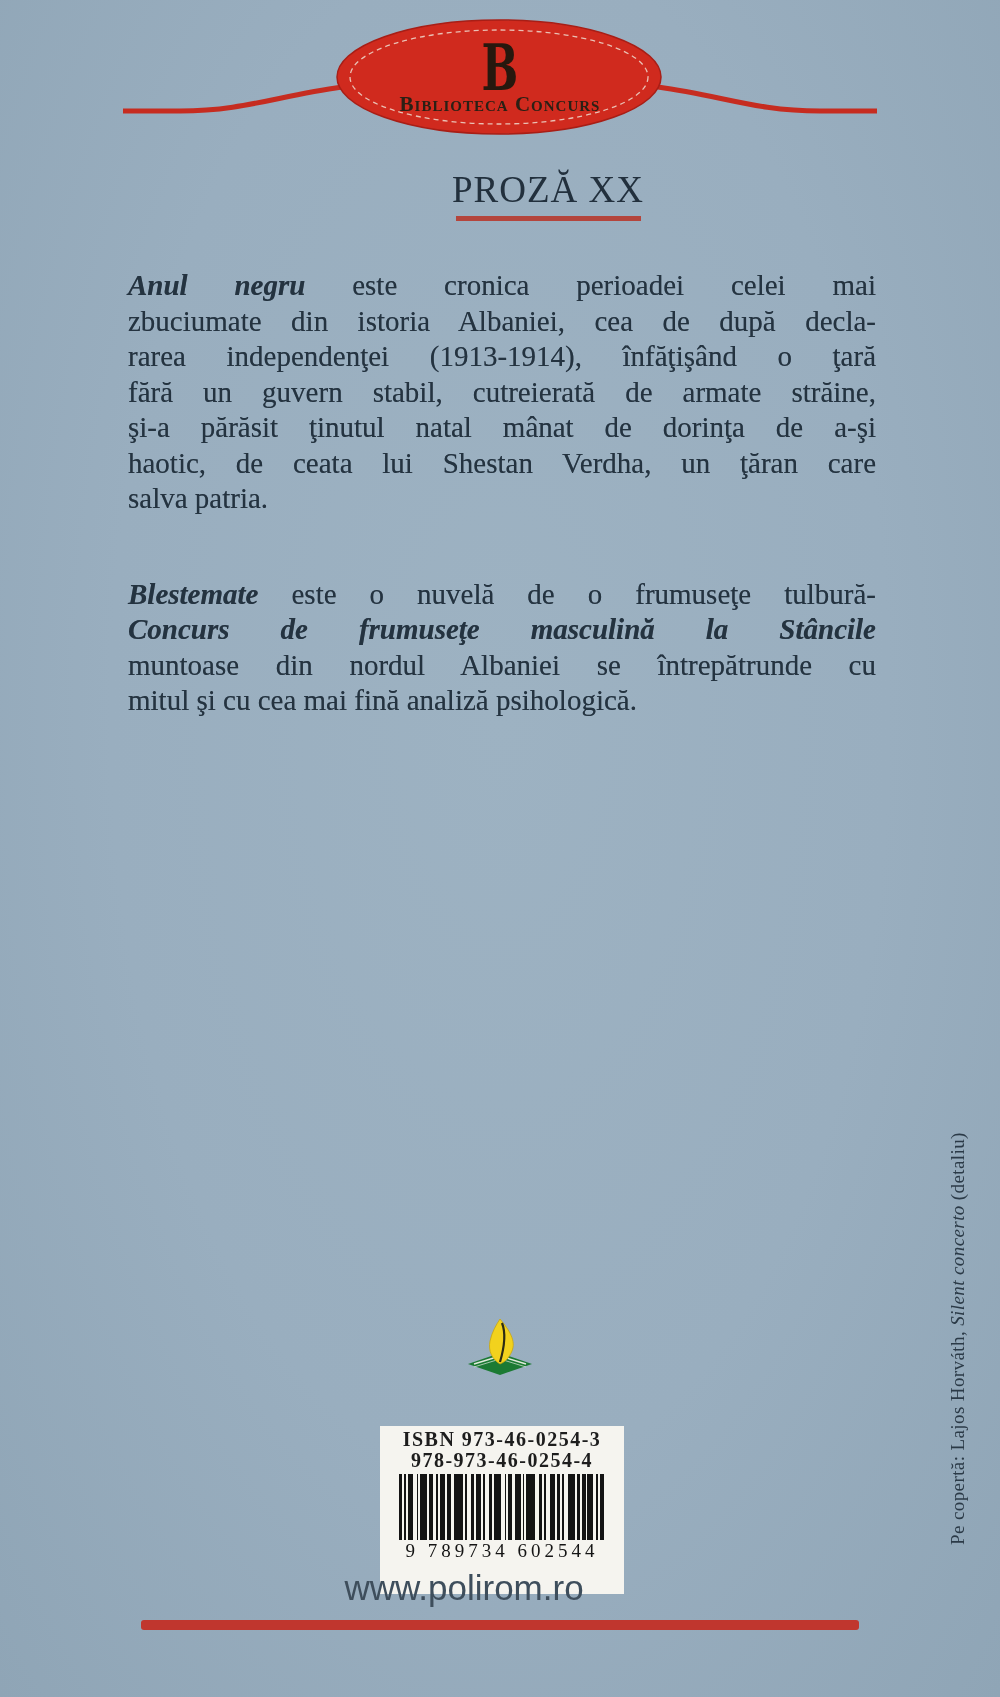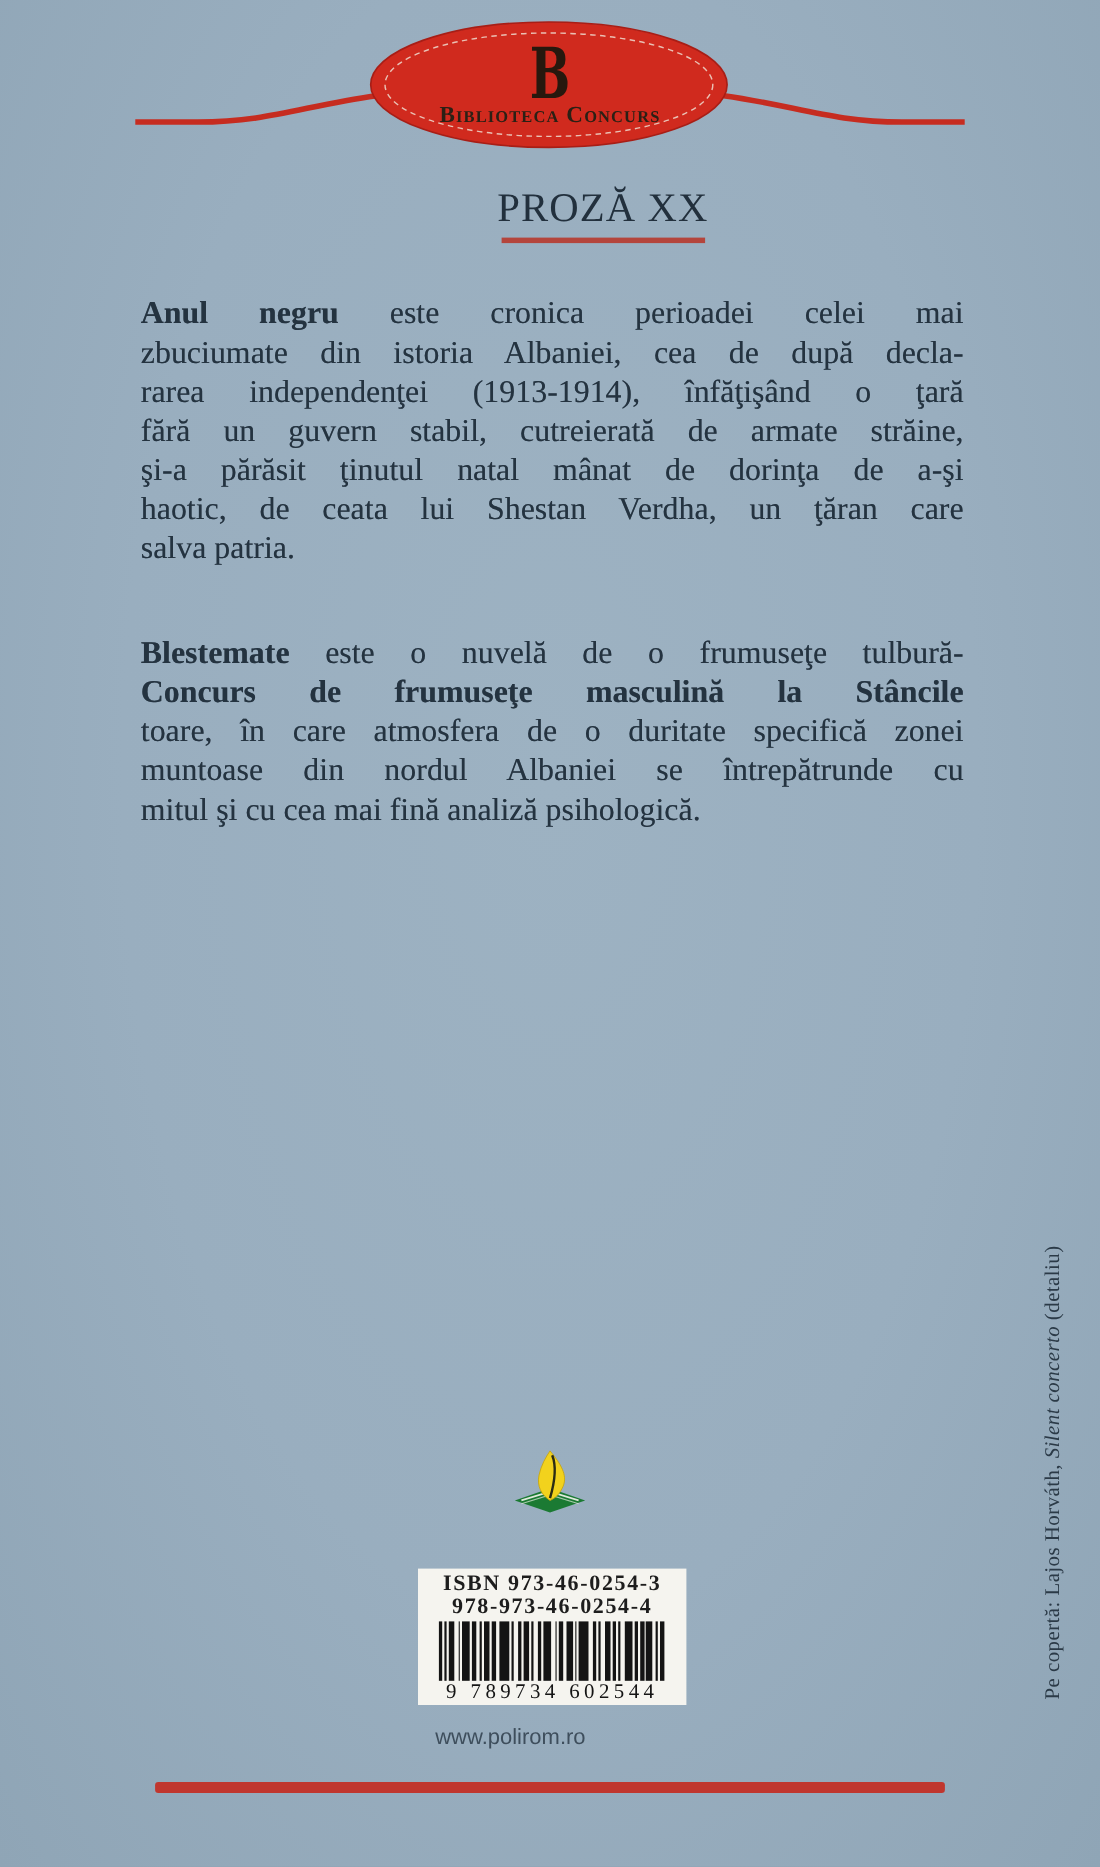--- a/index.html
+++ b/index.html
@@ -27,54 +27,54 @@
   .title-underline { width:185px; height:5px; background:#b4453c; margin:5px auto 0; }
 
   .synopsis {
     position:absolute; left:128px; top:268px; width:748px;
     font-size:29px; line-height:35.5px; color:#243340;
     text-shadow:0 0 0.6px rgba(36,51,64,0.55);
   }
   .paragraph + .paragraph { margin-top:60px; }
   .line { text-align:justify; text-align-last:justify; }
   .line.no-just { text-align-last:left; }
-  .em { font-weight:bold; }
+  .em { font-weight:bold; font-style:italic; }
 
   .credit {
     position:absolute; left:947px; top:1080px; height:518px; width:30px;
     writing-mode:vertical-rl; transform:rotate(180deg); text-align:center;
     font-size:19px; color:#2b3a47; letter-spacing:0.4px; white-space:nowrap;
   }
   .credit .work { font-style:italic; }
 
   .logo-flame { position:absolute; left:460px; top:1317px; }
 
   .editura {
     position:absolute; left:0; top:1383px; width:1000px; text-align:center;
     font-family:"Liberation Sans", sans-serif; font-weight:bold; font-size:25px;
     letter-spacing:2.5px; color:#333d47;
   }
   .isbn-box {
-    position:absolute; left:380px; top:1426px; width:244px; height:124px;
+    position:absolute; left:380px; top:1426px; width:244px; height:168px;
     background:#f5f4ef; box-sizing:border-box; padding-top:3px;
     display:flex; flex-direction:column; align-items:center;
   }
   .isbn-line {
     font-size:20px; line-height:21px; color:#1d1d1d; letter-spacing:1.5px;
     font-weight:bold; font-family:"Liberation Serif", serif; white-space:nowrap;
   }
   .barcode { margin-top:3px; height:66px; display:flex; align-items:stretch; }
   .barcode .bar { background:#141414; }
   .barcode-digits {
     font-size:19px; letter-spacing:4px; color:#141414; margin-top:0px;
     font-family:"Liberation Serif", serif; white-space:nowrap;
   }
   .website {
     position:absolute; left:0; top:1568px; width:928px; text-align:center;
-    font-family:"Liberation Sans", sans-serif; font-size:20px; color:#3e4e5c;
+    font-family:"Liberation Sans", sans-serif; font-size:35px; color:#3e4e5c;
   }
   .bottom-bar {
     position:absolute; left:141px; top:1620px; width:718px; height:10px;
     background:#c0362e; border-radius:3px;
   }
 </style>
 </head>
 <body>
 
 <div class="cover">
@@ -101,21 +101,20 @@
         <div class="line"><span>zbuciumate din istoria Albaniei, cea de după decla-</span></div>
         <div class="line"><span>rarea independenţei (1913-1914), înfăţişând o ţară</span></div>
         <div class="line"><span>fără un guvern stabil, cutreierată de armate străine,</span></div>
         <div class="line"><span>şi-a părăsit ţinutul natal mânat de dorinţa de a-şi</span></div>
         <div class="line"><span>haotic, de ceata lui Shestan Verdha, un ţăran care</span></div>
         <div class="line no-just"><span>salva patria.</span></div>
       </div>
       <div class="paragraph">
         <div class="line"><span class="em">Blestemate</span><span> este o nuvelă de o frumuseţe tulbură-</span></div>
         <div class="line"><span class="em">Concurs de frumuseţe masculină la Stâncile</span></div>
-        <div class="line"><span>toare, în care atmosfera de o duritate specifică zonei</span></div>
         <div class="line"><span>muntoase din nordul Albaniei se întrepătrunde cu</span></div>
         <div class="line no-just"><span>mitul şi cu cea mai fină analiză psihologică.</span></div>
       </div>
     </div>
 
   <div class="credit"><span>Pe copertă: Lajos Horváth, </span><span class="work">Silent concerto</span><span> (detaliu)</span></div>
 
   <div class="logo-flame">
     <svg width="80" height="64" viewBox="0 0 80 64">
       <polygon points="40,36 72,47 40,58 8,47" fill="#1b7a33"></polygon>

